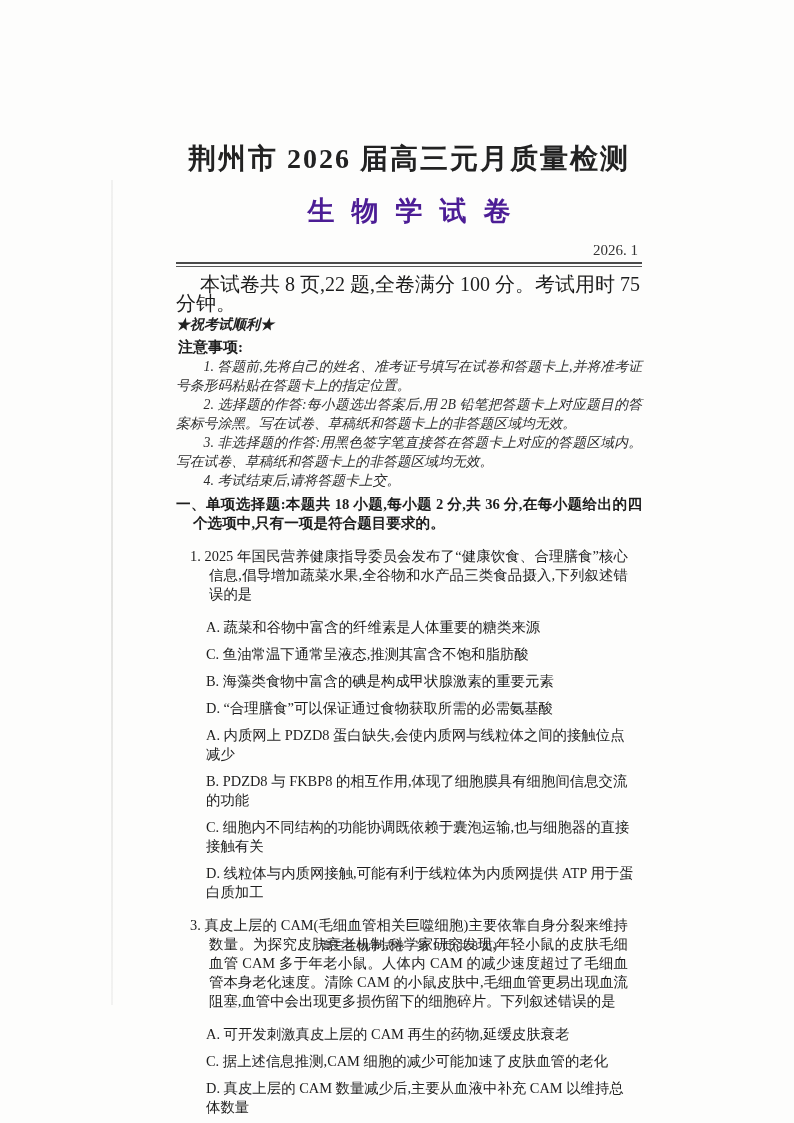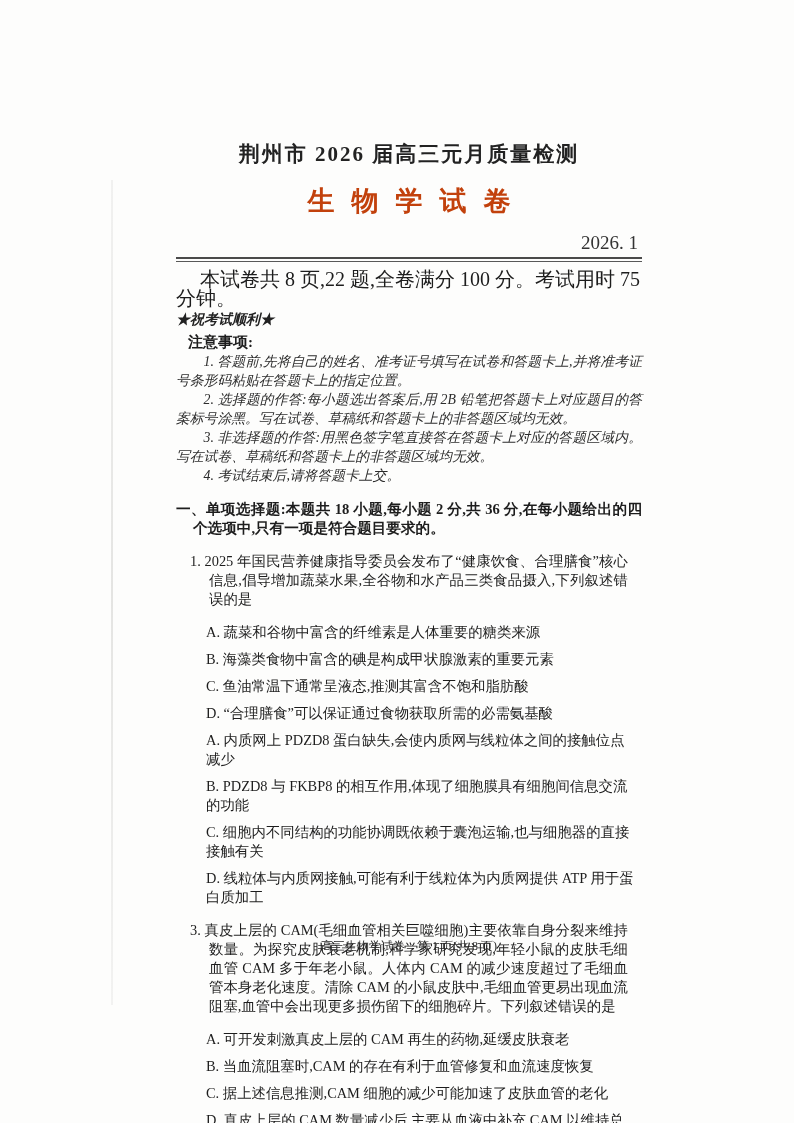--- a/index.html
+++ b/index.html
@@ -9,48 +9,48 @@
     font-family:"Liberation Serif","DejaVu Serif",serif;
     color:#1d1d1d;
   }
   
   .crease{
     position:absolute;left:111px;top:180px;width:2px;height:825px;
     background:linear-gradient(#f1f1f0,#e4e4e2,#f2f2f1);
   }
   .sheet{position:absolute;left:176px;top:140px;width:466px;}
   .title-main{
-    font-size:21px;font-weight:700;text-align:center;margin:0;
+    font-size:28px;font-weight:700;text-align:center;margin:0;
     letter-spacing:2px;color:#222;
   }
   .title-sub{
     font-size:27px;font-weight:700;text-align:center;margin:15px 0 0;
-    letter-spacing:17px;text-indent:17px;color:#c2410c;
+    letter-spacing:17px;text-indent:17px;color:#4c1d95;
   }
   .date-line{
-    text-align:right;font-size:19px;margin-top:13px;padding-right:4px;color:#333;
+    text-align:right;font-size:15px;margin-top:13px;padding-right:4px;color:#333;
   }
   .double-rule{
     margin-top:3px;height:2px;
     border-top:2.5px solid #4a4a4a;border-bottom:1.5px solid #585858;
   }
   .exam-info{
     font-size:20px;margin:8px 0 0;text-indent:1.2em;line-height:19px;color:#1d1d1d;
   }
   .wish{
     text-align:left;font-weight:700;font-style:italic;font-size:14px;
     margin:2px 0 0;line-height:19px;color:#222;
   }
-  .notice-heading{font-weight:700;font-size:15px;margin:3px 12px 0;line-height:20px;}
+  .notice-heading{font-weight:700;font-size:15px;margin:3px 2px 0;line-height:20px;}
   .notice-item{
     margin:0;font-size:13.8px;line-height:19px;text-indent:2em;
     font-style:italic;color:#2c2c2c;text-align:justify;
   }
   .section-heading{
-    font-weight:700;font-size:14.6px;line-height:19px;margin-top:15px;
+    font-weight:700;font-size:14.6px;line-height:19px;margin-top:5px;
     padding-left:17px;text-indent:-17px;text-align:justify;
   }
   .question{font-size:14.4px;line-height:19px;margin-top:5px;}
   .stem{padding-left:19px;text-indent:-19px;text-align:justify;margin:14px;}
   .option{padding-left:22px;margin:8px;}
   .page-footer{
     position:absolute;top:938px;left:176px;width:466px;
     text-align:center;font-size:12px;color:#2a2a2a;
   }
 </style>
@@ -77,35 +77,34 @@
     <p class="notice-item">2. 选择题的作答:每小题选出答案后,用 2B 铅笔把答题卡上对应题目的答案标号涂黑。写在试卷、草稿纸和答题卡上的非答题区域均无效。</p>
     <p class="notice-item">3. 非选择题的作答:用黑色签字笔直接答在答题卡上对应的答题区域内。写在试卷、草稿纸和答题卡上的非答题区域均无效。</p>
     <p class="notice-item">4. 考试结束后,请将答题卡上交。</p>
   </div>
 
   <div class="section-heading">一、单项选择题:本题共 18 小题,每小题 2 分,共 36 分,在每小题给出的四个选项中,只有一项是符合题目要求的。</div>
 
   <div class="question">
     <p class="stem">1. 2025 年国民营养健康指导委员会发布了“健康饮食、合理膳食”核心信息,倡导增加蔬菜水果,全谷物和水产品三类食品摄入,下列叙述错误的是</p>
     <p class="option">A. 蔬菜和谷物中富含的纤维素是人体重要的糖类来源</p>
+    <p class="option">C. 鱼油常温下通常呈液态,推测其富含不饱和脂肪酸</p>
     <p class="option">B. 海藻类食物中富含的碘是构成甲状腺激素的重要元素</p>
-    <p class="option">C. 鱼油常温下通常呈液态,推测其富含不饱和脂肪酸</p>
     <p class="option">D. “合理膳食”可以保证通过食物获取所需的必需氨基酸</p>
   </div>
 
   <div class="question">
     <p class="option">A. 内质网上 PDZD8 蛋白缺失,会使内质网与线粒体之间的接触位点减少</p>
     <p class="option">B. PDZD8 与 FKBP8 的相互作用,体现了细胞膜具有细胞间信息交流的功能</p>
     <p class="option">C. 细胞内不同结构的功能协调既依赖于囊泡运输,也与细胞器的直接接触有关</p>
     <p class="option">D. 线粒体与内质网接触,可能有利于线粒体为内质网提供 ATP 用于蛋白质加工</p>
   </div>
 
   <div class="question">
     <p class="stem">3. 真皮上层的 CAM(毛细血管相关巨噬细胞)主要依靠自身分裂来维持数量。为探究皮肤衰老机制,科学家研究发现,年轻小鼠的皮肤毛细血管 CAM 多于年老小鼠。人体内 CAM 的减少速度超过了毛细血管本身老化速度。清除 CAM 的小鼠皮肤中,毛细血管更易出现血流阻塞,血管中会出现更多损伤留下的细胞碎片。下列叙述错误的是</p>
     <p class="option">A. 可开发刺激真皮上层的 CAM 再生的药物,延缓皮肤衰老</p>
-    <p class="option">B. 当血流阻塞时,CAM 的存在有利于血管修复和血流速度恢复</p>
     <p class="option">C. 据上述信息推测,CAM 细胞的减少可能加速了皮肤血管的老化</p>
     <p class="option">D. 真皮上层的 CAM 数量减少后,主要从血液中补充 CAM 以维持总体数量</p>
   </div>
 
 </div>
 
 <div class="page-footer">高三生物学试卷　第 1 页(共 8 页)</div>
 
 </body></html>

